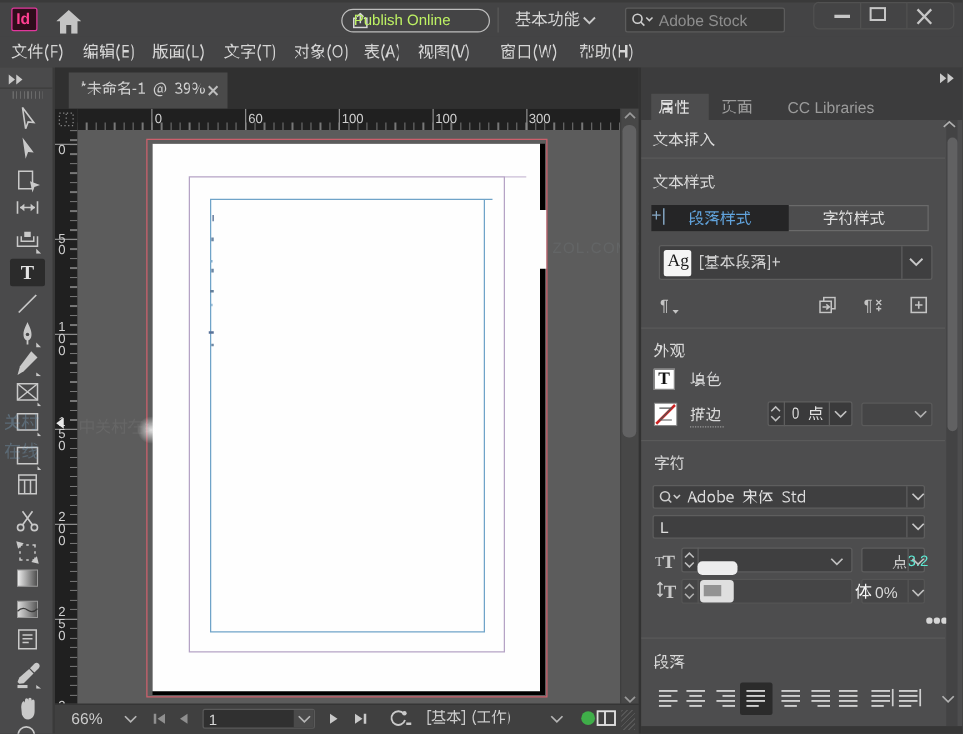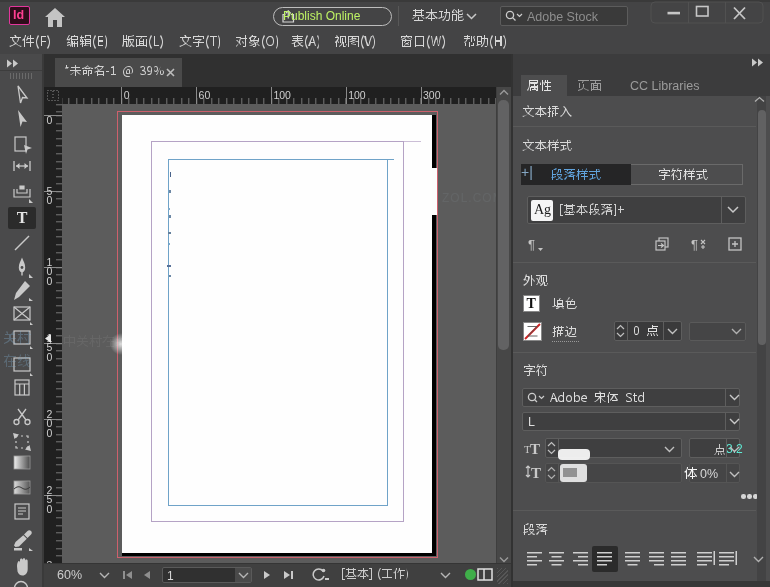--- a/index.html
+++ b/index.html
@@ -282,21 +282,21 @@
     </svg>
     <div class="abs" style="left:496px;top:87px;width:15px;height:476px;background:#474747;border-left:1px solid #3e3e3e"></div>
     <svg class="abs" style="left:499px;top:89px" width="10" height="7">
       <path fill="none" stroke="#9a9a9a" stroke-width="1.4" d="M1 5.5 L5 1.5 L9 5.5"></path>
     </svg>
     <svg class="abs" style="left:499px;top:556px" width="10" height="7">
       <path fill="none" stroke="#9a9a9a" stroke-width="1.4" d="M1 1.5 L5 5.5 L9 1.5"></path>
     </svg>
     <div class="abs" style="left:497.5px;top:100px;width:11px;height:250px;background:#626263;border-radius:5px"></div>
     <div class="abs" style="left:44px;top:563px;width:467px;height:24px;background:#404040;border-top:1px solid #353535"></div>
-    <div class="lat" style="left:57px;top:569px;font-size:12.5px;color:#cccccc">60%</div>
+    <div class="lat" style="left:57px;top:569px;font-size:12.5px;color:#cccccc">66%</div>
     <svg class="abs" style="left:99px;top:572px" width="11" height="7">
       <path fill="none" stroke="#b5b5b5" stroke-width="1.4" d="M1 1 L5.5 5.5 L10 1"></path>
     </svg>
     <svg class="abs" style="left:121px;top:570px" width="12" height="10">
       <path fill="#8f8f8f" d="M2 1 L4 1 L4 9 L2 9 Z M11 1 L11 9 L5 5 Z"></path>
     </svg>
     <svg class="abs" style="left:142px;top:570px" width="9" height="10">
       <path fill="#8f8f8f" d="M8 1 L8 9 L2 5 Z"></path>
     </svg>
     <div class="abs" style="left:162px;top:566.5px;width:90px;height:16px;background:#303030;border:1px solid #5a5a5a;border-radius:2px"></div>

